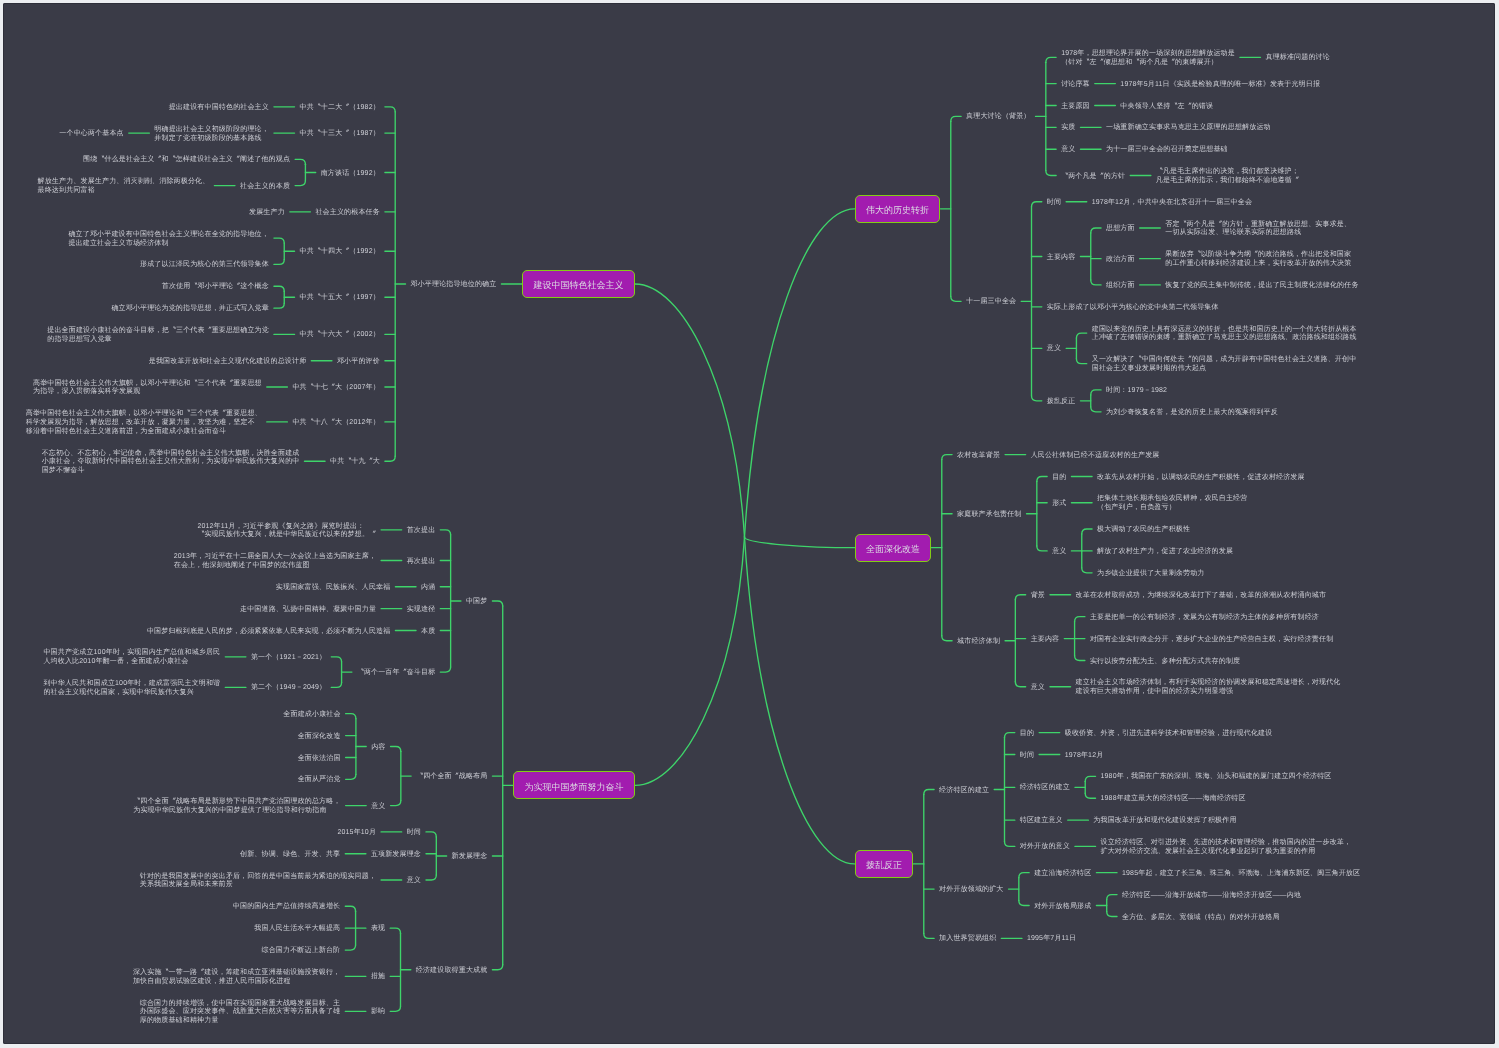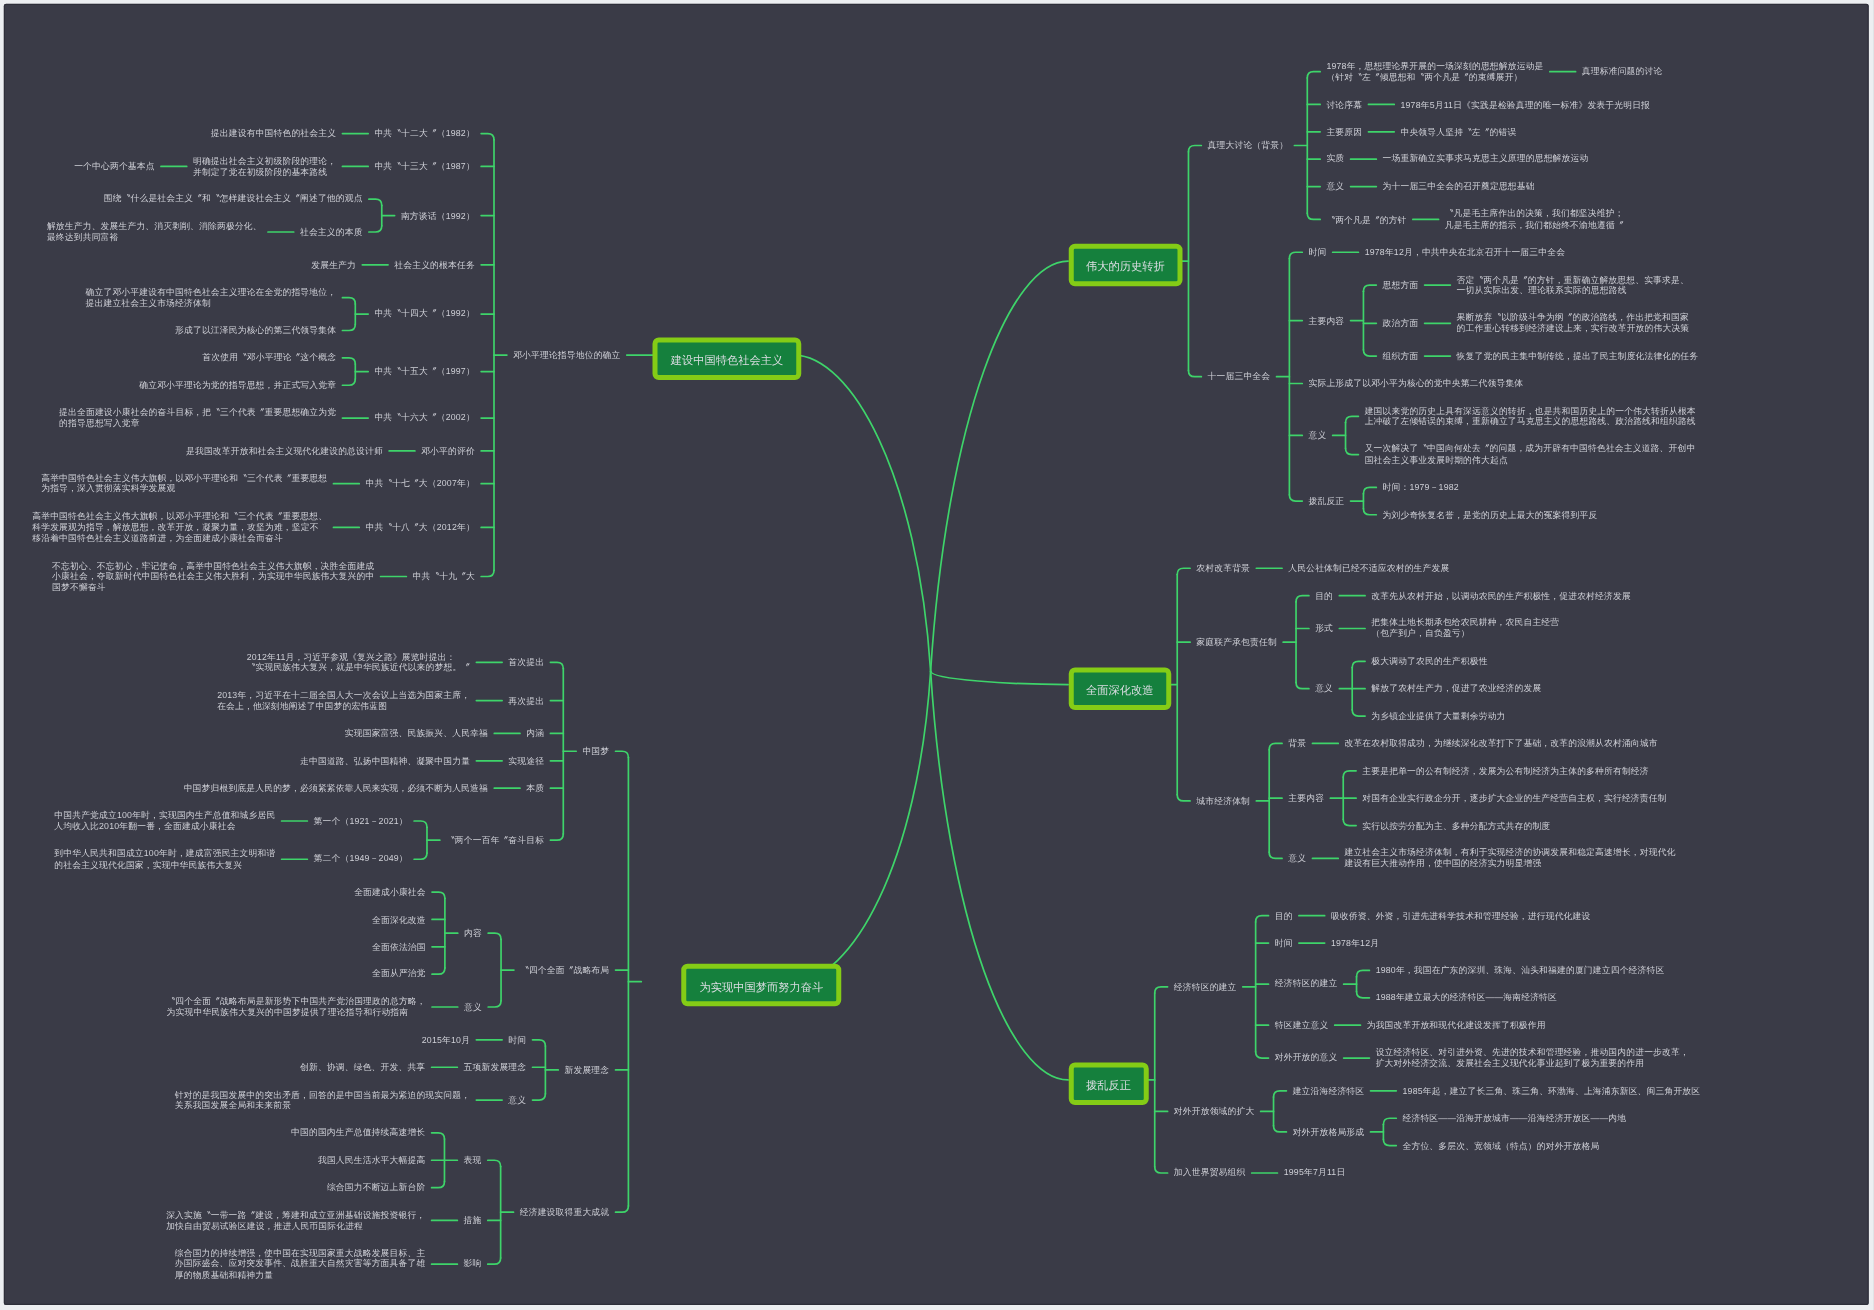--- a/index.html
+++ b/index.html
@@ -9,22 +9,22 @@
        -webkit-font-smoothing:antialiased;
        text-rendering:geometricPrecision;}
   #canvas{position:absolute;left:3px;top:3px;width:1492px;height:1041px;
           background:#3a3b47;border-radius:2px;overflow:hidden;
           box-shadow:inset 0 0 0 1px #2e2f3a;}
   #links{position:absolute;left:0;top:0;}
   #nodes{position:absolute;left:0;top:0;width:1492px;height:1041px;}
   .nd{position:absolute;box-sizing:border-box;color:#d0d1d8;
       font-size:7px;line-height:8.7px;white-space:pre;letter-spacing:0.16px;}
   .lv2{position:absolute;box-sizing:border-box;font-size:9px;line-height:12px;
-       color:#dcdde3;border:4px solid #84cc16;border-radius:5px;
-       padding:8.3px 10.4px 5.7px;background:#15803d;white-space:pre;}
+       color:#dcdde3;border:1px solid #84cc16;border-radius:5px;
+       padding:8.3px 10.4px 5.7px;background:#a21caf;white-space:pre;}
   .fw{display:inline-block;width:7px;text-align:center;overflow:visible;}
   .root{position:absolute;box-sizing:border-box;font-size:12.4px;line-height:18.2px;
         color:#e2e3e9;border:1px solid #85b994;border-radius:6px;
         padding:4.2px 11.05px;text-align:center;background:#3a3b47;white-space:pre;}
 </style>
 </head>
 <body>
 
 <div id="canvas">
   <svg id="links" width="1492" height="1041">
@@ -342,21 +342,21 @@
       <div class="nd" style="left: 29.97px; top: 376.65px;">高举中国特色社会主义伟大旗帜，以邓小平理论和<span class="fw">〝</span>三个代表<span class="fw">〞</span>重要思想
 为指导，深入贯彻落实科学发展观</div>
       <div class="nd" style="left: 289.38px; top: 415.96px;">中共<span class="fw">〝</span>十八<span class="fw">〞</span>大（2012年）</div>
       <div class="nd" style="left: 22.8px; top: 407.25px;">高举中国特色社会主义伟大旗帜，以邓小平理论和<span class="fw">〝</span>三个代表<span class="fw">〞</span>重要思想、
 科学发展观为指导，解放思想，改革开放，凝聚力量，攻坚为难，坚定不
 移沿着中国特色社会主义道路前进，为全面建成小康社会而奋斗</div>
       <div class="nd" style="left: 327.07px; top: 455.27px;">中共<span class="fw">〝</span>十九<span class="fw">〞</span>大</div>
       <div class="nd" style="left: 38.7px; top: 446.56px;">不忘初心、不忘初心，牢记使命，高举中国特色社会主义伟大旗帜，决胜全面建成
 小康社会，夺取新时代中国特色社会主义伟大胜利，为实现中华民族伟大复兴的中
 国梦不懈奋斗</div>
-      <div class="lv2" style="left: 510.22px; top: 768.38px; margin-left: 32px;">为实现中国梦而努力奋斗</div>
+      <div class="lv2" style="left: 510.22px; top: 768.38px;">为实现中国梦而努力奋斗</div>
       <div class="nd" style="left: 462.93px; top: 595.04px;">中国梦</div>
       <div class="nd" style="left: 403.69px; top: 523.92px;">首次提出</div>
       <div class="nd" style="left: 194.41px; top: 519.57px;">2012年11月，习近平参观《复兴之路》展览时提出：
 <span class="fw">〝</span>实现民族伟大复兴，就是中华民族近代以来的梦想。<span class="fw">〞</span></div>
       <div class="nd" style="left: 403.69px; top: 554.53px;">再次提出</div>
       <div class="nd" style="left: 170.72px; top: 550.18px;">2013年，习近平在十二届全国人大一次会议上当选为国家主席，
 在会上，他深刻地阐述了中国梦的宏伟蓝图</div>
       <div class="nd" style="left: 418.01px; top: 580.78px;">内涵</div>
       <div class="nd" style="left: 272.84px; top: 580.78px;">实现国家富强、民族振兴、人民幸福</div>
       <div class="nd" style="left: 403.69px; top: 602.69px;">实现途径</div>

